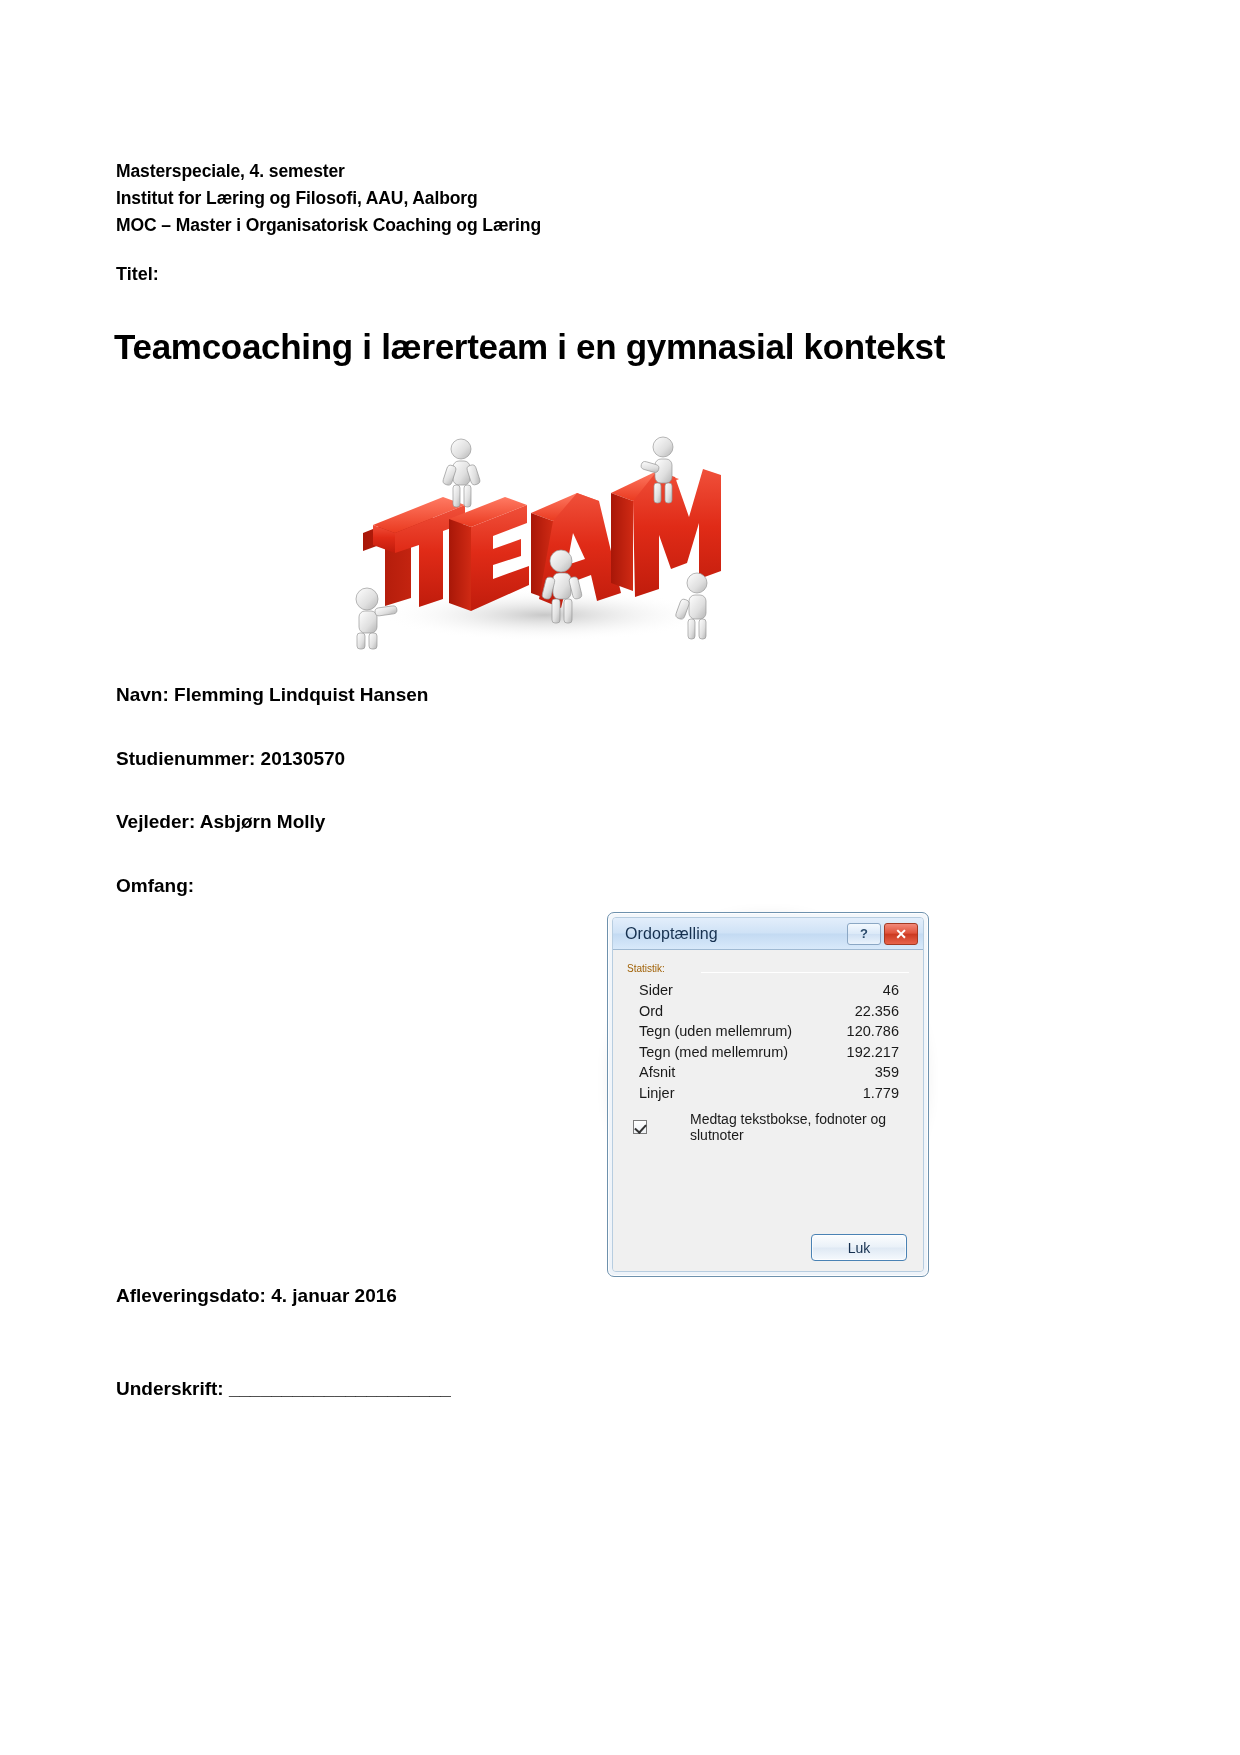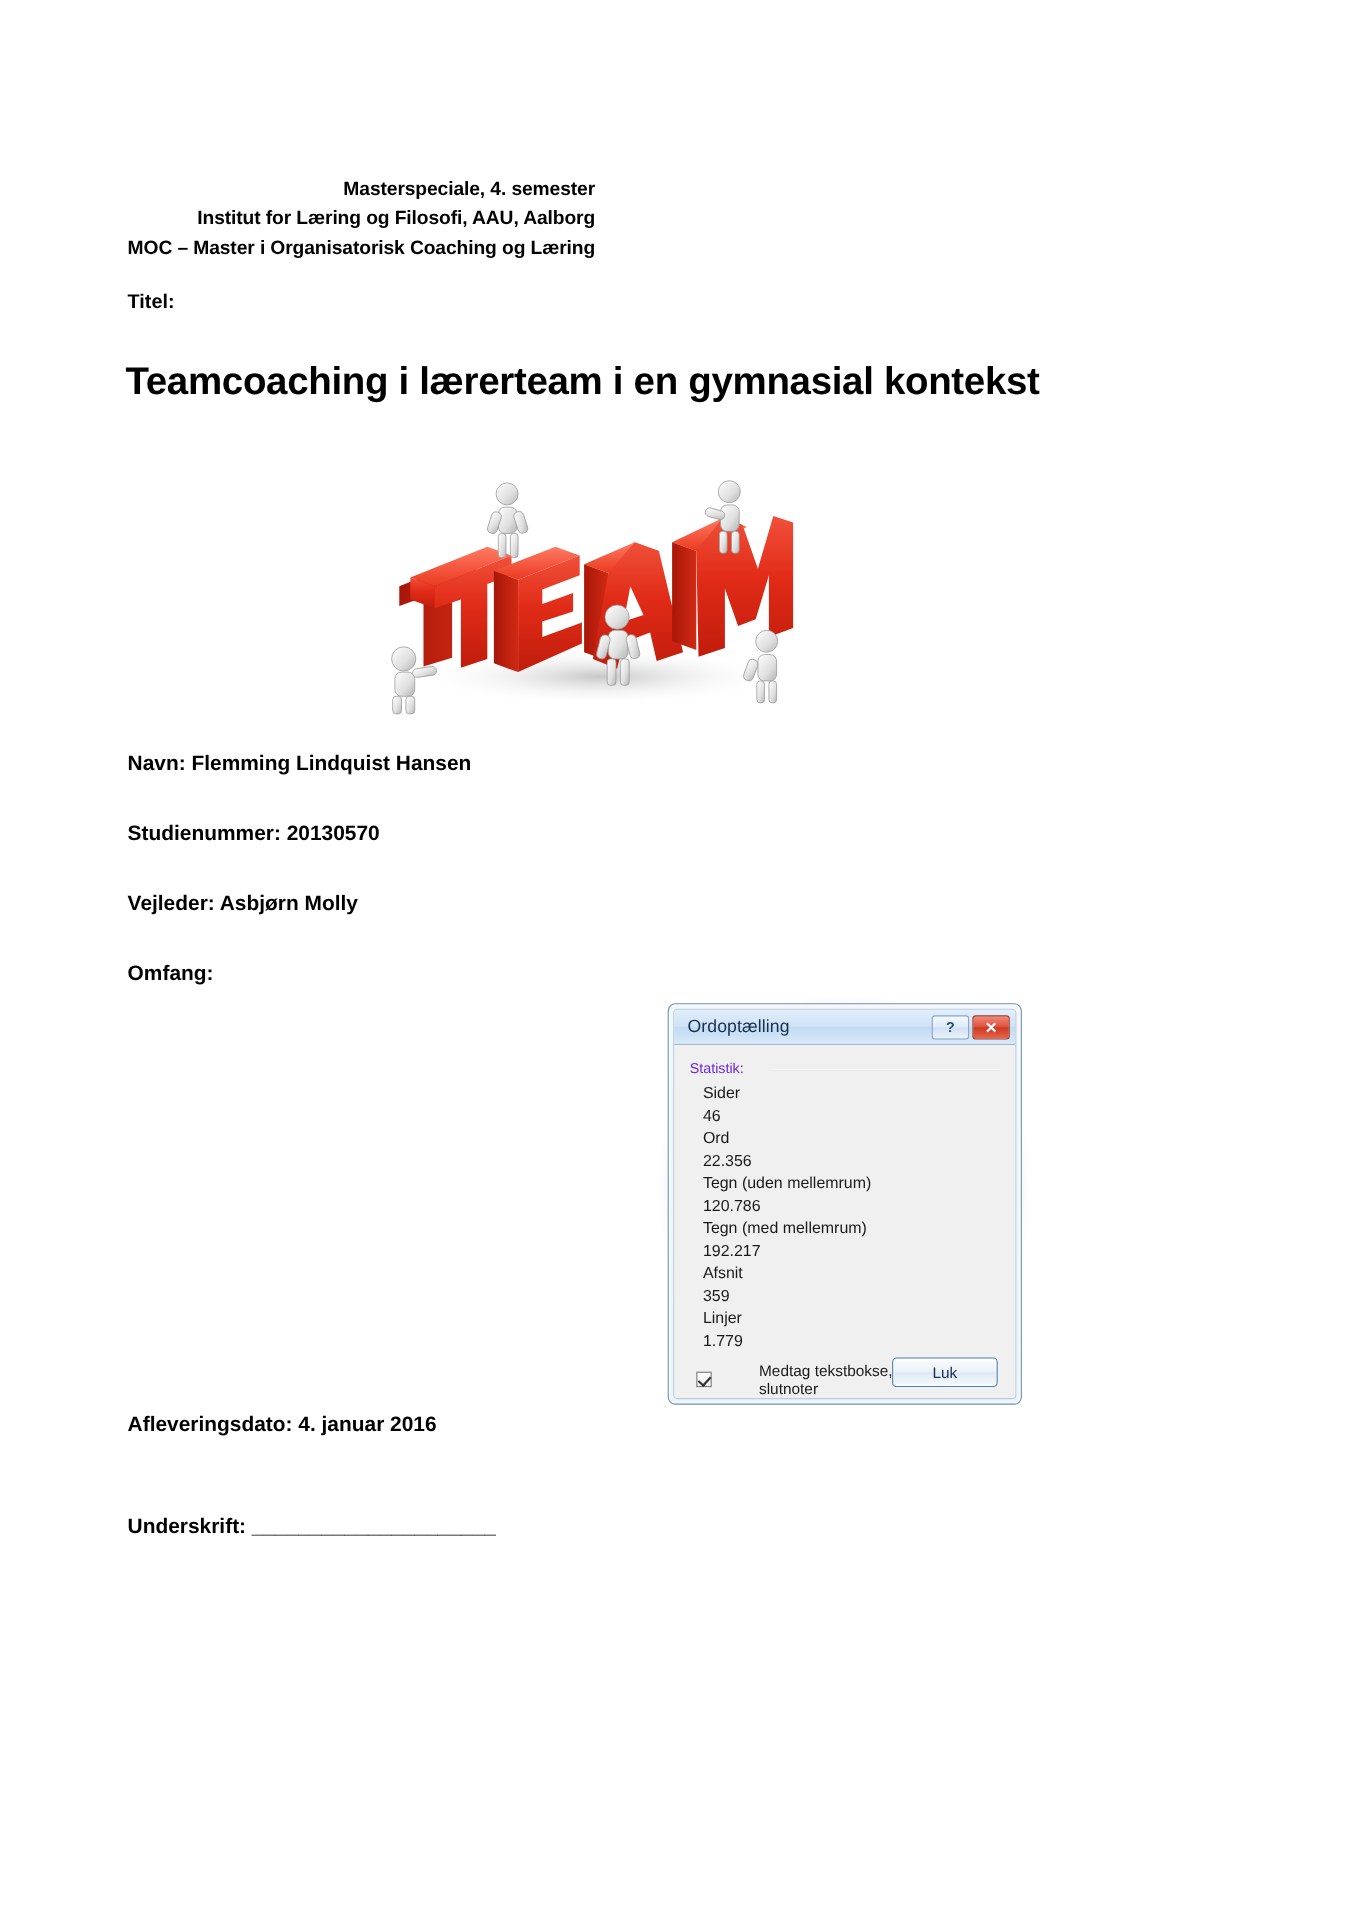--- a/index.html
+++ b/index.html
@@ -25,21 +25,21 @@
   
   .header-block {
     position: absolute;
     left: 116px;
     top: 158px;
     font-weight: bold;
     font-size: 17.5px;
     line-height: 27px;
     letter-spacing: -0.1px;
   }
-  .header-line { white-space: nowrap; text-align: right; }
+  .header-line { white-space: nowrap; }
 
   
   .titel-label {
     position: absolute;
     left: 116px;
     top: 264px;
     font-weight: bold;
     font-size: 18px;
   }
 
@@ -151,42 +151,41 @@
     font-size: 14px;
     margin-right: 2px;
   }
   .wc-body {
     position: absolute;
     left: 0; right: 0; top: 33px; bottom: 0;
     background: #f0f0f0;
     padding: 12px 14px 0 14px;
   }
   .wc-group-label {
-    font-size: 13px;
-    color: #6d28d9;
+    font-size: 10px;
+    color: #a16207;
     position: relative;
     margin-bottom: 2px;
   }
   .wc-group-label .rule {
     position: absolute;
     left: 74px;
     right: 0;
     top: 9px;
     height: 1px;
     background: #c8c8c8;
     border-bottom: 1px solid #ffffff;
   }
   .wc-stats { margin: 6px 0 0 12px; }
   .wc-row {
     display: flex;
     justify-content: space-between;
     font-size: 14.5px;
     line-height: 20.5px;
     color: #1a1a1a;
-    flex-direction: column;
   }
   .wc-row .lbl { white-space: nowrap; }
   .wc-row .val { white-space: nowrap; padding-right: 10px; }
   .wc-check {
     display: flex;
     align-items: center;
     margin: 8px 0 0 6px;
     font-size: 14px;
     color: #1a1a1a;
     gap: 37px;

